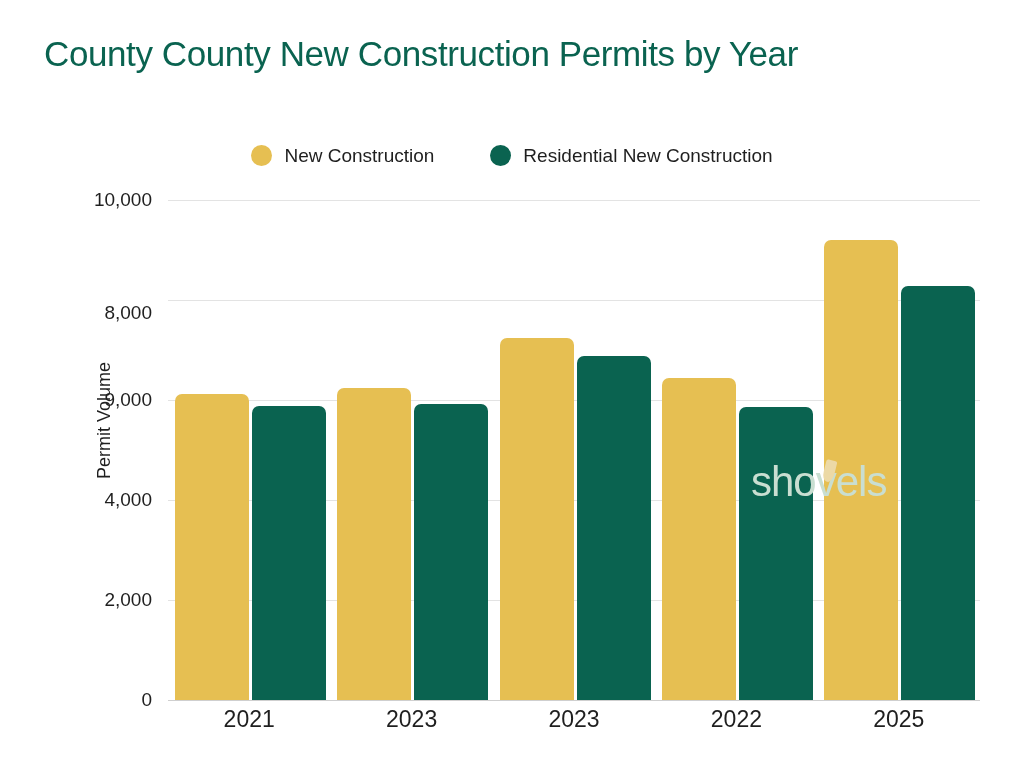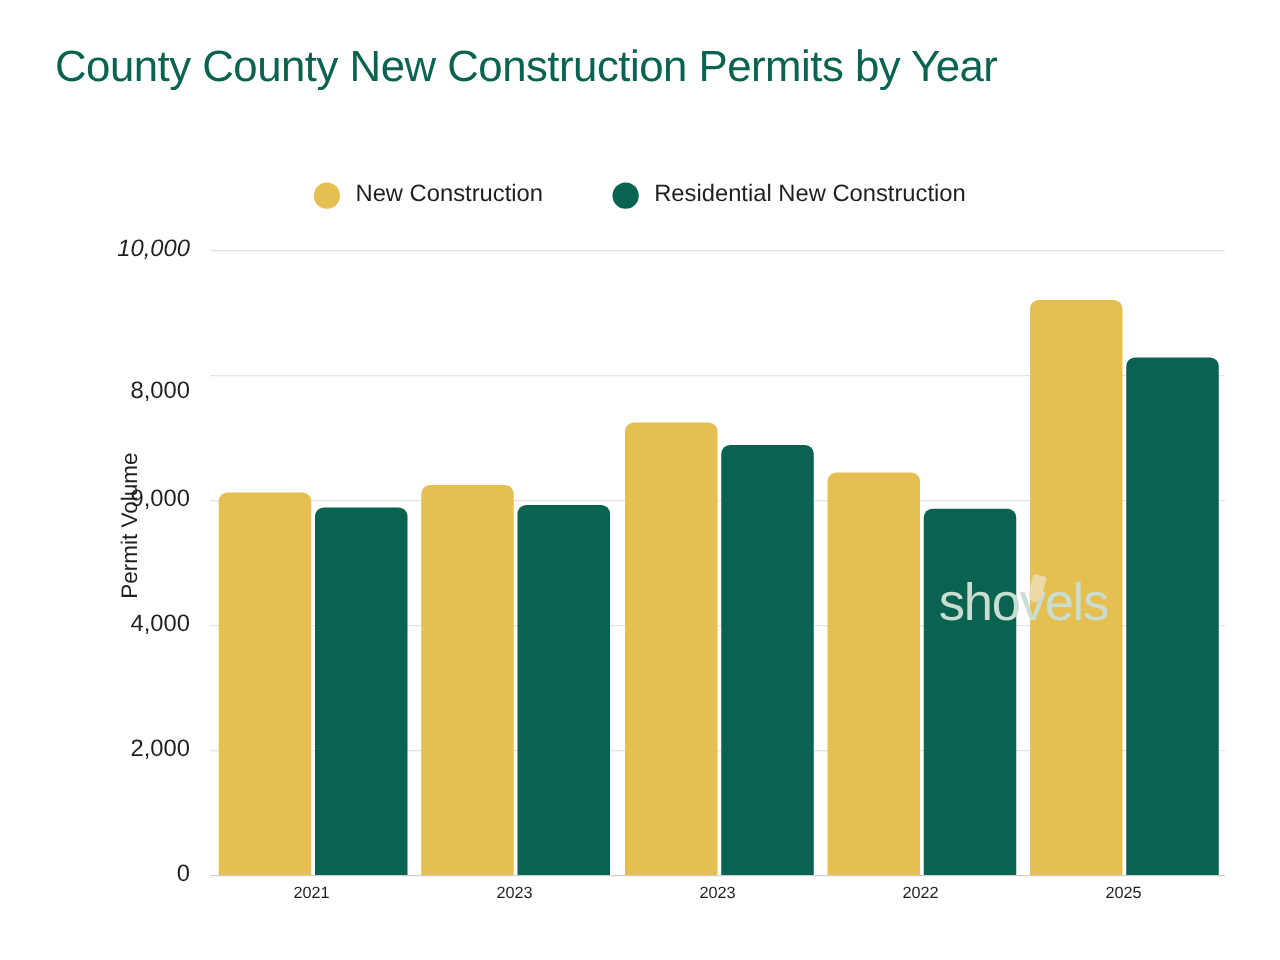--- a/index.html
+++ b/index.html
@@ -34,21 +34,21 @@
     left: 0;
     top: 145px;
     width: 1024px;
     display: flex;
     justify-content: center;
     align-items: center;
     gap: 56px;
   }
   .legend-item {
     display: flex;
-    align-items: flex-end;
+    align-items: flex-start;
     gap: 12px;
   }
   .legend-swatch {
     width: 21px;
     height: 21px;
     border-radius: 50%;
     flex: 0 0 auto;
   }
   .legend-label {
     font-size: 19px;
@@ -124,21 +124,21 @@
   #x-axis-ticks {
     position: absolute;
     left: 168px;
     top: 706px;
     width: 812px;
     height: 34px;
   }
   .xtick {
     position: absolute;
     top: 0;
-    font-size: 13px;
+    font-size: 23px;
     color: #1f1f1f;
     transform: translateX(-50%);
     white-space: nowrap;
   }
 
   
   #watermark {
     position: absolute;
     left: 583px;
     top: 258px;
@@ -176,21 +176,21 @@
 </div>
 
 <div id="y-axis-title">Permit Volume</div>
 
 <div id="y-axis-ticks">
     <div class="ytick" style="top: 500px;">0</div>
     <div class="ytick" style="top: 400px;">2,000</div>
     <div class="ytick" style="top: 300px;">4,000</div>
     <div class="ytick" style="top: 200px;">9,000</div>
     <div class="ytick" style="top: 113px;">8,000</div>
-    <div class="ytick" style="top: 0px; font-style: italic;">10,000</div>
+    <div class="ytick" style="top: 0px;">10,000</div>
   </div>
 
 <div id="plot-area">
   <div id="gridlines">
       <div class="gridline baseline" style="top: 500px;"></div>
       <div class="gridline" style="top: 400px;"></div>
       <div class="gridline" style="top: 300px;"></div>
       <div class="gridline" style="top: 200px;"></div>
       <div class="gridline" style="top: 100px;"></div>
       <div class="gridline" style="top: 0px;"></div>

